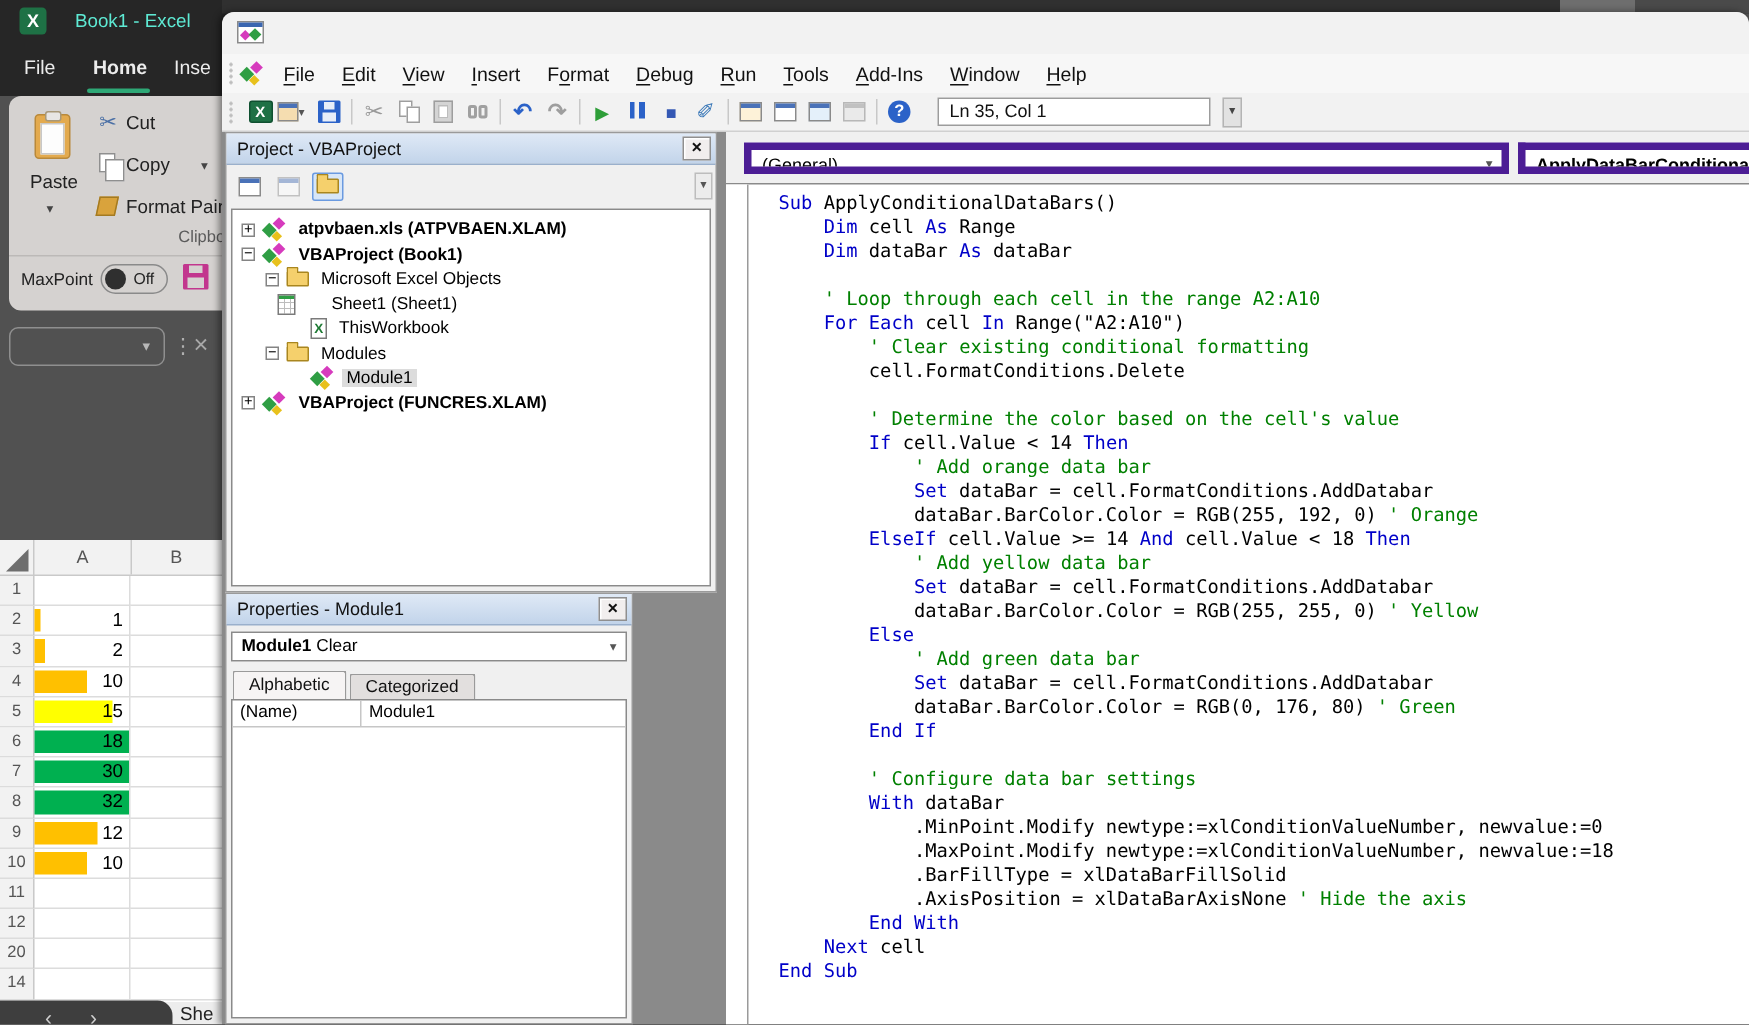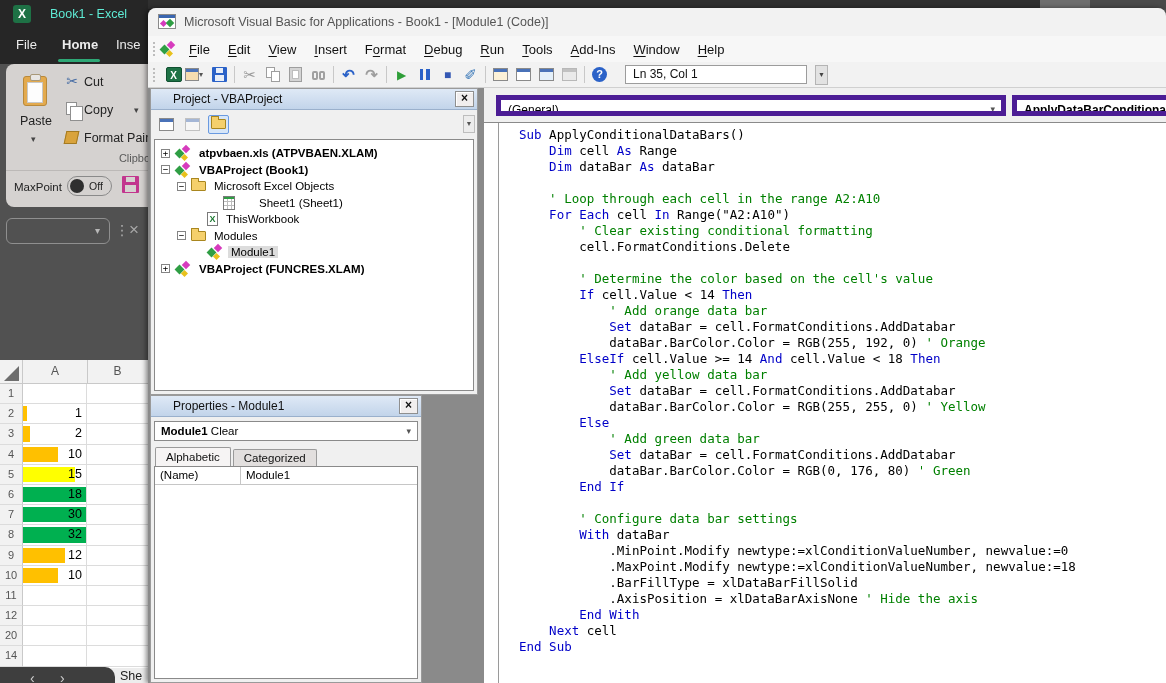--- a/index.html
+++ b/index.html
@@ -103,21 +103,21 @@
   .copy2 i{position:absolute;width:9px;height:11px;background:#fff;border:1px solid #9e9e9e}
   .copy2 i:first-child{left:0;top:0}.copy2 i:last-child{right:0;bottom:0}
   .pastei{width:13px;height:15px;background:#d4d4d4;border:1px solid #9e9e9e;display:inline-block;position:relative}
   .pastei:before{content:"";position:absolute;left:2px;top:2px;right:2px;bottom:2px;background:#fff;border:1px solid #bdbdbd}
   .binoc i{display:inline-block;width:6px;height:9px;border:2px solid #a0a0a0;border-radius:2px;margin:0 .5px}
   .pause i{display:inline-block;width:3.5px;height:11px;background:#2b62c8;margin:0 1.5px}
   .helpc{width:15px;height:15px;border-radius:50%;background:#2b62c8;color:#fff;font-weight:bold;font-size:11px;text-align:center;line-height:15px;display:inline-block}
   .g16{font-size:15px;line-height:1}.g14{font-size:12px;line-height:1}
 
   
-  .panel-title{height:21px;background:linear-gradient(#dfe9f6,#c2d4ea);border-bottom:1px solid #9ab0cc;position:relative;font-size:12px;color:#111;padding:3px 22px;white-space:nowrap}
+  .panel-title{height:21px;background:linear-gradient(#dfe9f6,#c2d4ea);border-bottom:1px solid #9ab0cc;position:relative;font-size:12px;color:#111;padding:3px 7px;white-space:nowrap}
   .panel-close{position:absolute;right:3px;top:2px;width:19px;height:16px;background:#f1eeee;border:1px solid #8f8f8f;box-shadow:inset 1px 1px 0 #fff;font-size:12px;line-height:13px;text-align:center;font-weight:bold;color:#111}
   #proj{left:2px;top:80px;width:328px;height:307px;background:#f0f0f0;border:1px solid #9a9a9a}
   #proj-toolbar{position:absolute;left:0;top:22px;width:100%;height:26px;display:flex;align-items:center;padding-left:5px;gap:5px}
   .pt-ic{width:21px;height:19px;display:flex;align-items:center;justify-content:center}
   .pt-sel{border:1px solid #6a9ae0;background:#d7e6f8;border-radius:2px}
   .dim{opacity:.45}
   #proj-scroll{position:absolute;right:2px;top:26px;width:12px;height:18px;background:#ececec;border:1px solid #bdbdbd;font-size:7px;color:#555;text-align:center;line-height:16px}
   #proj-tree{position:absolute;left:3px;right:3px;top:50px;bottom:3px;background:#fff;border:1px solid #8a8a8a;overflow:hidden;padding-top:5px}
   .tree-row{height:16.5px;display:flex;align-items:center;font-size:11.5px;color:#000;white-space:nowrap}
   .exp{width:9px;height:9px;border:1px solid #848484;background:#fff;font-size:9px;line-height:7px;text-align:center;margin-right:5px;flex:none;font-family:"DejaVu Sans Mono",monospace}
@@ -322,21 +322,20 @@
     <span class="seg1"></span>
     <span class="seg2"></span>
   </div>
 
   <div class="abs" id="vba">
     <div id="v-titlebar">
       <span class="vbe-icon">
           <i class="q1"></i>
           <i class="q2"></i>
         </span>
-      <span id="v-title">Microsoft Visual Basic for Applications - Book1 - [Module1 (Code)]</span>
     </div>
 
     <div id="v-menubar">
       <span class="handle"></span>
       <span class="ic-proj" id="menubar-modicon">
           <i class="a"></i>
           <i class="b"></i>
           <i class="c"></i>
         </span>
       <span id="v-menu-items">
@@ -459,21 +458,21 @@
               <i class="b"></i>
               <i class="c"></i>
             </span>
             <span class="tree-label bold">VBAProject (Book1)</span>
           </div>
           <div class="tree-row" style="padding-left: 22px;">
             <span class="exp">−</span>
             <span class="ic-folder tree-icon"></span>
             <span class="tree-label">Microsoft Excel Objects</span>
           </div>
-          <div class="tree-row" style="padding-left: 38px; gap: 16px;">
+          <div class="tree-row" style=" gap: 16px;">
             <span class="exp-sp"></span>
             <span class="ic-sheet tree-icon"></span>
             <span class="tree-label">Sheet1 (Sheet1)</span>
           </div>
           <div class="tree-row" style="padding-left: 38px;">
             <span class="exp-sp"></span>
             <span class="ic-book tree-icon">X</span>
             <span class="tree-label">ThisWorkbook</span>
           </div>
           <div class="tree-row" style="padding-left: 22px;">

